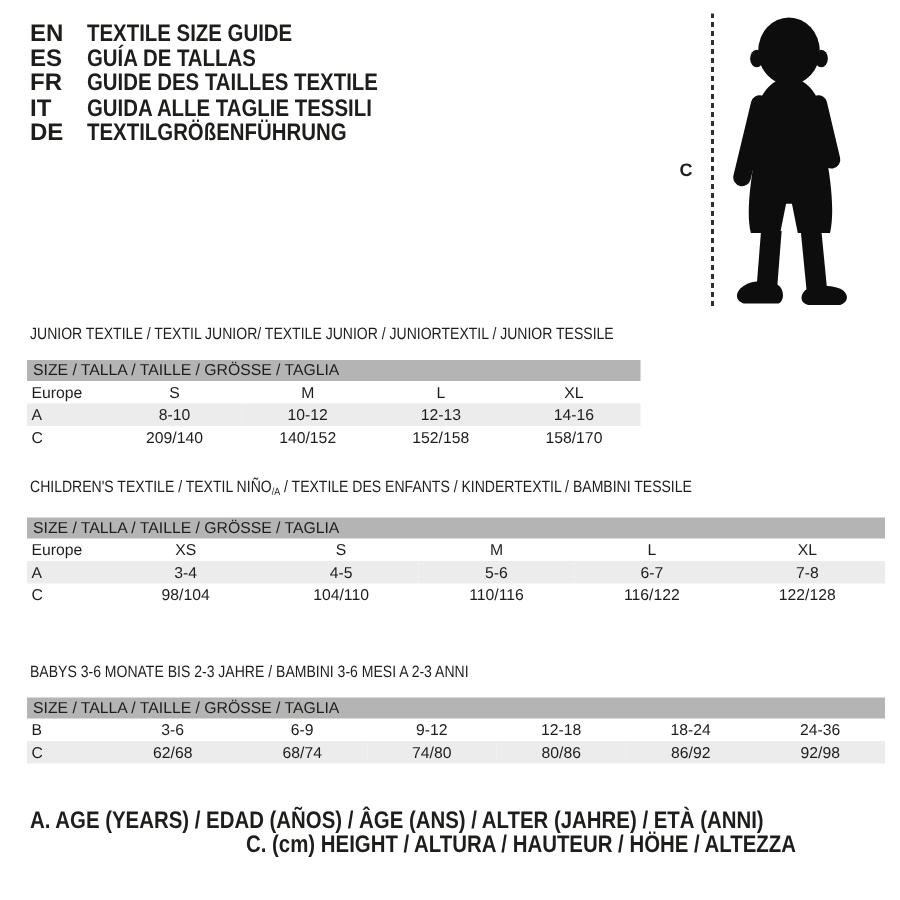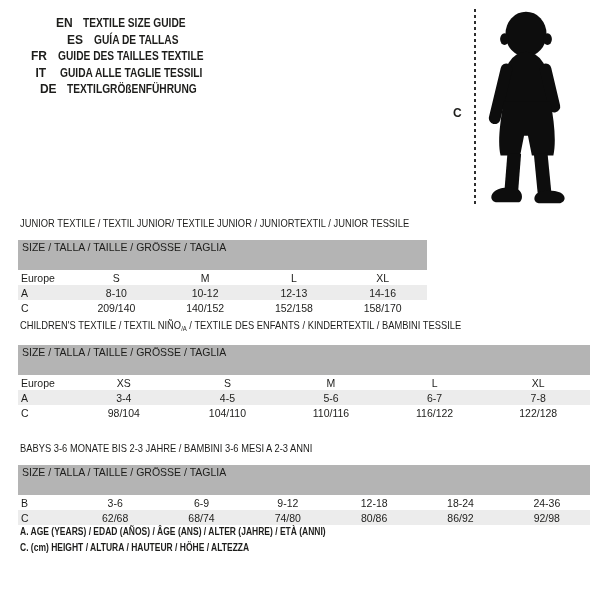--- a/index.html
+++ b/index.html
@@ -9,48 +9,48 @@
     --silhouette:#0d0d0d;
   }
   html,body{margin:0;padding:0;background:#ffffff;}
   .canvas{
     position:relative;width:600px;height:600px;background:#fff;overflow:hidden;
     font-family:"Liberation Sans","DejaVu Sans",sans-serif;color:var(--text);
   }
   .abs{position:absolute;}
   .cond{display:inline-block;transform:scaleX(0.85);transform-origin:0 50%;white-space:nowrap;}
   
-  .lang-block{left:20px;top:15px;font-size:12px;font-weight:bold;line-height:16.5px;text-align:center;}
+  .lang-block{left:20px;top:15px;font-size:16px;font-weight:bold;line-height:16.5px;}
   .lang-row{white-space:nowrap;}
   .lang-code{display:inline-block;width:38px;}
   
   .dash-line{left:474px;top:9px;width:2px;height:197px;
     background:repeating-linear-gradient(to bottom,#2e2e2e 0 3px,transparent 3px 6px);}
   .c-marker{left:453px;top:106px;font-size:12px;font-weight:bold;}
   
   .sec-title{font-size:11px;font-weight:normal;line-height:12px;}
   .t-junior{left:20px;top:217px;}
   .t-children{left:20px;top:319px;}
   .t-babies1{left:20px;top:427px;}
   .t-babies2{left:20px;top:442px;}
   .sub-a{font-size:7px;vertical-align:-2px;}
   
   table.size-table{border-collapse:collapse;table-layout:fixed;position:absolute;
     font-size:10.5px;color:var(--text);}
   .tbl-junior{left:18px;top:240px;width:409px;}
   .tbl-children{left:18px;top:345px;width:572px;}
   .tbl-babies{left:18px;top:465px;width:572px;}
   th.bar{background:var(--header-bar);font-weight:normal;text-align:left;
-    height:14px;padding:0 0 16px 4px;font-size:10.5px;}
+    height:14px;padding:0 0 0 4px;font-size:10.5px;}
   td{height:15px;padding:0;text-align:center;font-weight:normal;}
   td.rowlabel{text-align:left;padding-left:3px;}
   tbody tr:nth-child(even) td{background:var(--row-alt);}
   col.c-label{width:54px;}
   
-  .legend{left:20px;top:524px;font-size:10px;font-weight:bold;line-height:16.2px;}
+  .legend{left:20px;top:540px;font-size:16px;font-weight:bold;line-height:16.2px;text-align:right;}
 </style>
 </head>
 <body>
 
 <div class="canvas">
 
   <div class="abs lang-block">
     <div class="lang-row"><span class="lang-code">EN</span><span class="cond">TEXTILE SIZE GUIDE</span></div>
     <div class="lang-row"><span class="lang-code">ES</span><span class="cond">GUÍA DE TALLAS</span></div>
     <div class="lang-row"><span class="lang-code">FR</span><span class="cond">GUIDE DES TAILLES TEXTILE</span></div>

